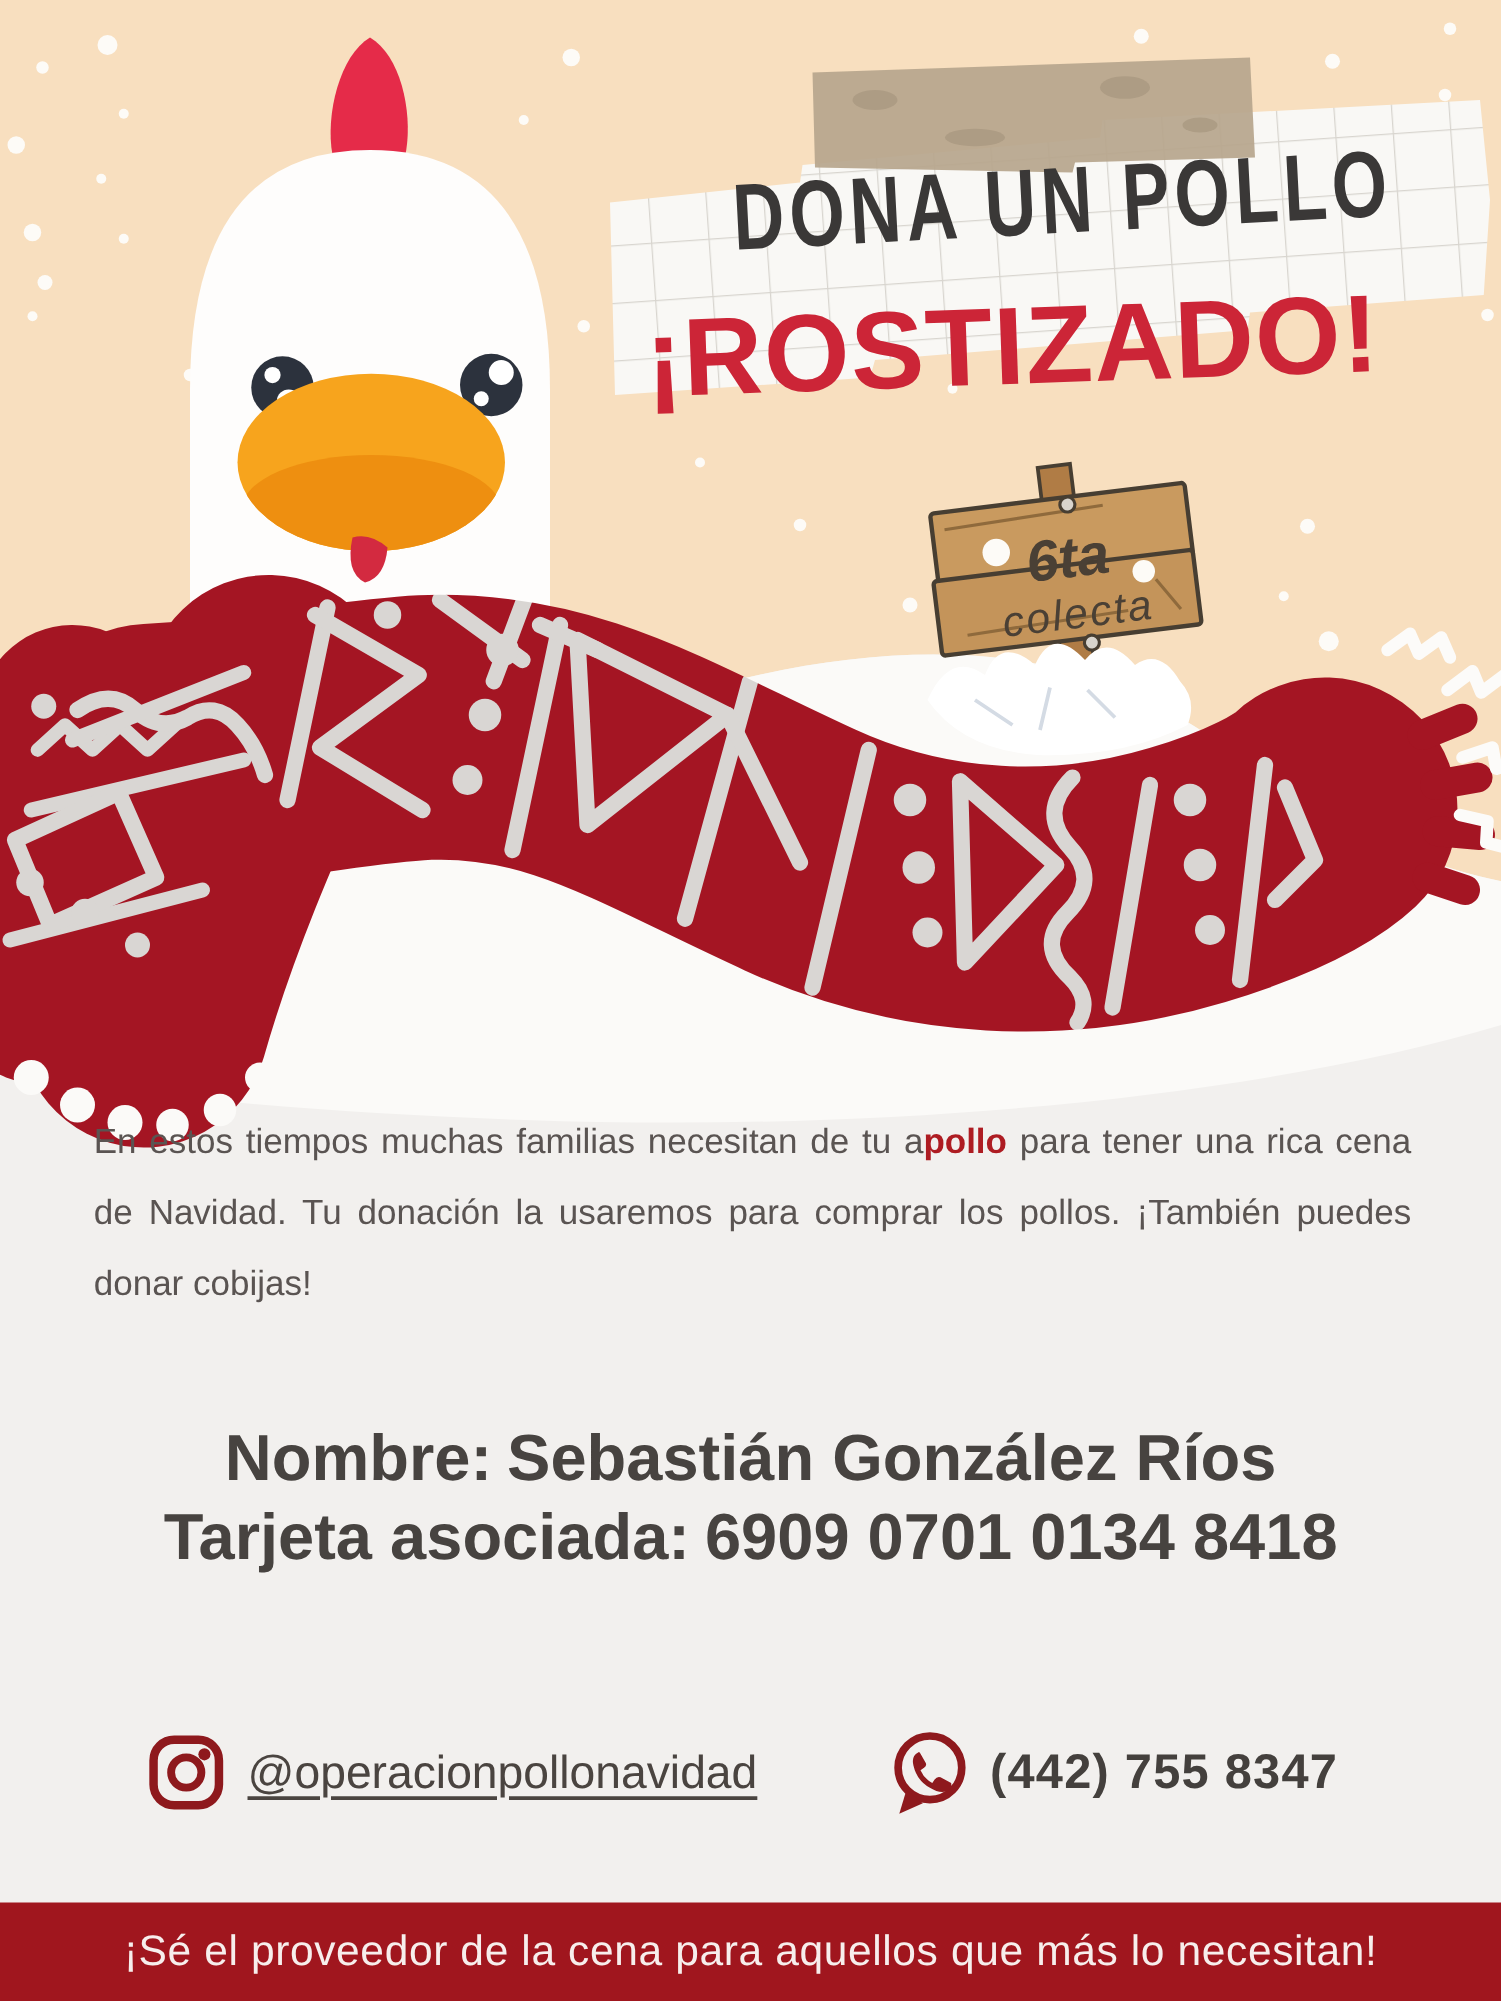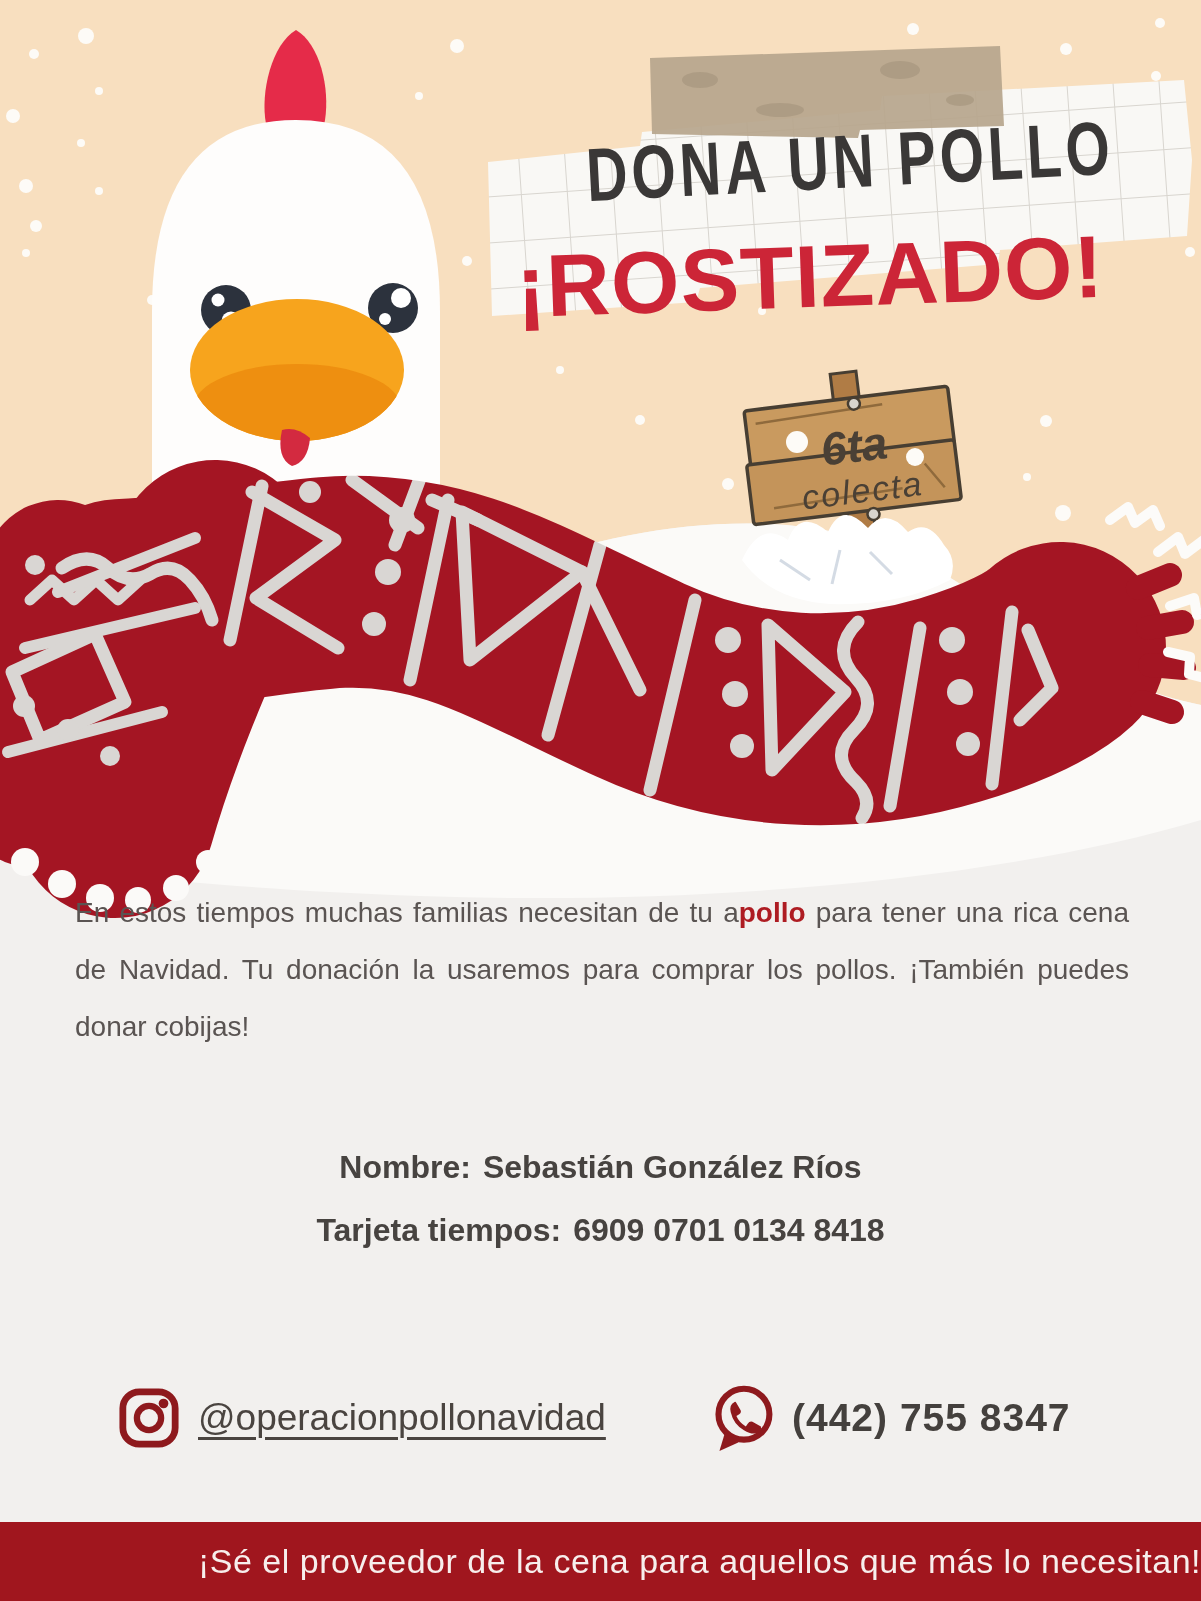--- a/index.html
+++ b/index.html
@@ -21,37 +21,37 @@
     color:#cc2537; transform:rotate(-2deg); white-space:nowrap;
   }
   .paragraph{
     position:absolute; left:75px; top:884px; width:1054px;
     font-size:28px; line-height:57px; color:#5a5452;
     text-align:justify;
   }
   .paragraph .hl{ color:#ae1c22; font-weight:bold; }
   .donation{ position:absolute; left:0; top:1136px; width:1201px; }
   .don-line{
-    text-align:center; font-size:32px; font-weight:bold;
+    text-align:center; font-size:52px; font-weight:bold;
     color:#474340; line-height:63px;
   }
   .don-line .val{ margin-left:12px; }
   .contact-ig{ position:absolute; left:118px; top:1386px; display:flex; align-items:center; gap:18px; height:64px;text-align:right;}
   .contact-wa{ position:absolute; left:710px; top:1384px; display:flex; align-items:center; gap:16px; height:68px;}
   .ig-handle{
     font-size:37px; color:#4a4440;
     text-decoration:underline; text-decoration-thickness:3px; text-underline-offset:7px;
   }
   .wa-number{ font-size:39px; font-weight:bold; color:#44403d; letter-spacing:1px; }
   .footer-bar{
     position:absolute; left:0; top:1522px; width:1201px; height:79px;
     background:#a0161e;
   }
   .footer-text{
-    text-align:right; line-height:79px; font-size:34px; color:#f7eeec;
+    text-align:center; line-height:79px; font-size:34px; color:#f7eeec;
     letter-spacing:.5px;
   }
 </style>
 </head>
 <body>
 
 <div class="poster">
 
   <svg class="art" width="1201" height="940" viewBox="0 0 1201 940">
     <defs>
@@ -224,21 +224,21 @@
   <div class="title1">DONA UN POLLO</div>
   <div class="title2">¡ROSTIZADO!</div>
 
   <div class="paragraph"><span>En estos tiempos  muchas familias necesitan de tu a</span><span class="hl">pollo</span><span> para tener una rica cena de Navidad. Tu donación la usaremos para comprar los pollos. ¡También puedes donar cobijas!</span></div>
 
   <div class="donation">
     <div class="don-line">
       <span>Nombre:</span><span class="val">Sebastián González Ríos</span>
     </div>
     <div class="don-line">
-      <span>Tarjeta tiempos:</span><span class="val">6909 0701 0134 8418</span>
+      <span>Tarjeta asociada:</span><span class="val">6909 0701 0134 8418</span>
     </div>
   </div>
 
   <div class="contact-ig">
     <svg width="62" height="62" viewBox="0 0 64 64">
       <rect x="5" y="5" width="54" height="54" rx="17" fill="none" stroke="#8e191d" stroke-width="7"></rect>
       <circle cx="32" cy="32" r="12.5" fill="none" stroke="#8e191d" stroke-width="6.5"></circle>
       <circle cx="47" cy="17" r="5" fill="#8e191d"></circle>
     </svg>
     <span class="ig-handle">@operacionpollonavidad</span>

